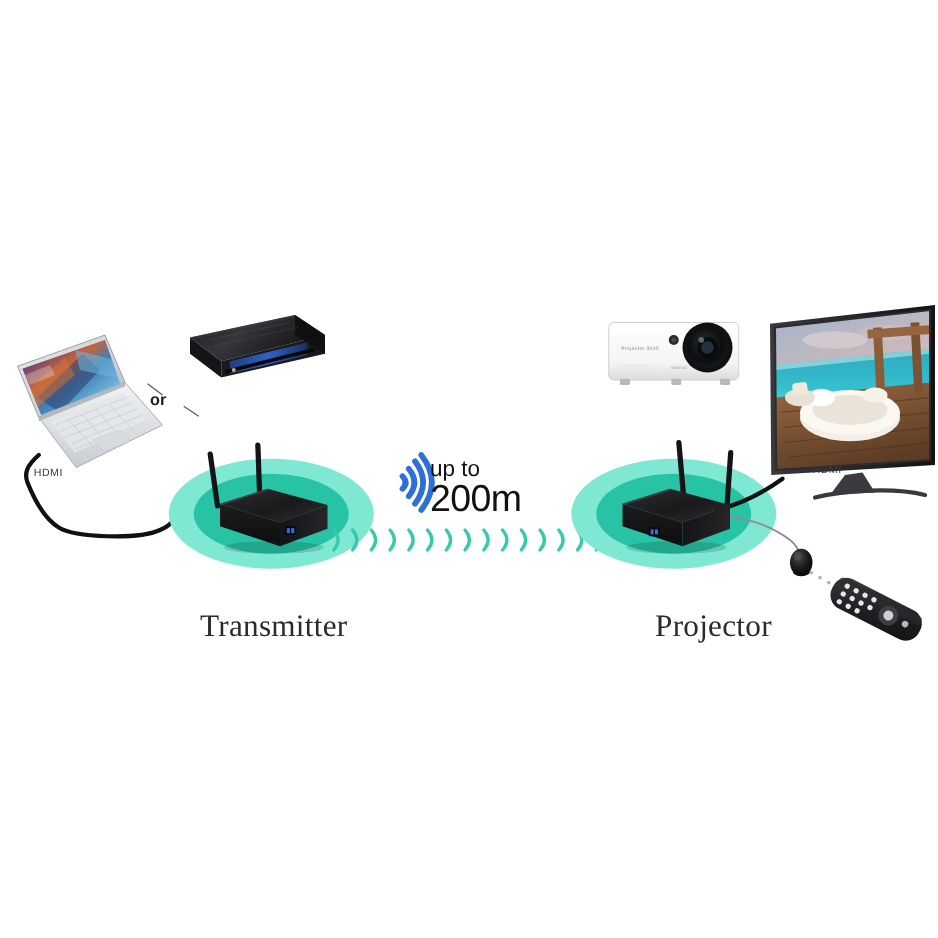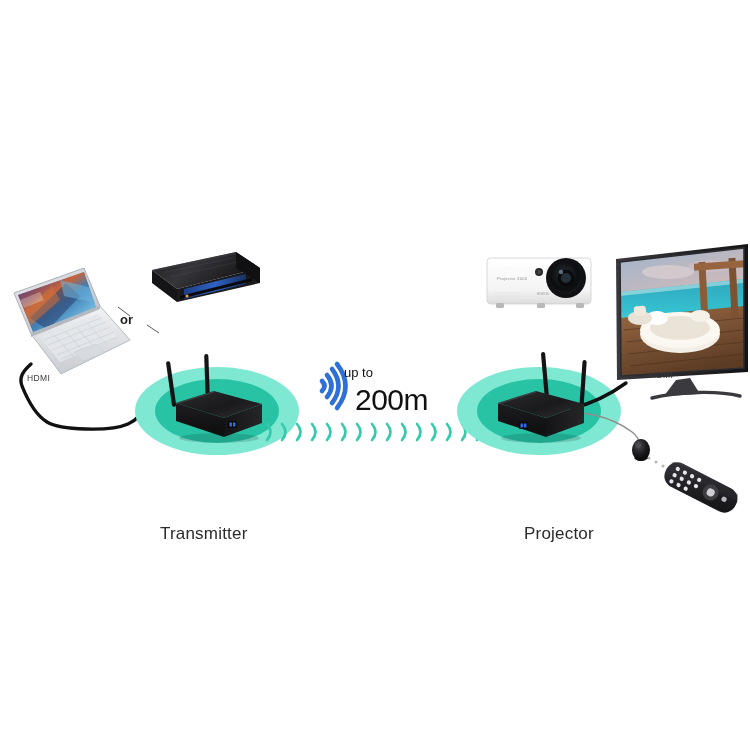--- a/index.html
+++ b/index.html
@@ -15,45 +15,44 @@
     position: relative;
     width: 750px;
     height: 628px;
     background: #ffffff;
     overflow: hidden;
   }
   .abs { position: absolute; }
 
   
   .device-label {
-    font-family: Liberation Sans, sans-serif;
-    font-size: 17px;
+    font-family: Liberation Serif, serif;
+    font-size: 25px;
     color: #2b2b2b;
     letter-spacing: .2px;
     white-space: nowrap;
-    margin-top: 36px;
   }
   .hdmi-label {
     font-family: "Liberation Sans", sans-serif;
     font-size: 8.5px;
     font-weight: 400;
     color: #3a3a3a;
     letter-spacing: .4px;
     white-space: nowrap;
   }
   .or-label {
     font-family: "Liberation Sans", sans-serif;
     font-size: 13px;
     font-weight: 700;
     color: #1d1d1d;
     white-space: nowrap;
   }
   .upto-label {
     font-family: "Liberation Sans", sans-serif;
-    font-size: 13px;
+    font-size: 18px;
     color: #111111;
     white-space: nowrap;
     line-height: 1;
   }
   .dist-label {
     font-family: "Liberation Sans", sans-serif;
     font-size: 30px;
     color: #111111;
     white-space: nowrap;
     line-height: 1;
@@ -419,21 +418,21 @@
   </svg>
 
   <div class="abs or-label" style="left:120px; top:312px;">or</div>
 
   <div class="abs hdmi-label" style="left:27px; top:373px;">HDMI</div>
 
   <div class="abs hdmi-label" style="left:650px; top:370px;">HDMI</div>
 
   <div class="abs upto-label" style="left:344px; top:366px;">up to</div>
 
-  <div class="abs dist-label" style="left:355px; top:385px;">200m</div>
+  <div class="abs dist-label" style="left:344px; top:385px;">200m</div>
 
   <div class="abs device-label" style="left:160px; top:488px;">Transmitter</div>
 
   <div class="abs device-label" style="left:524px; top:488px;">Projector</div>
 
   <div class="abs proj-brand" style="left:497px; top:276px;">Projector 3000</div>
 
   <div class="abs proj-port-label" style="left:537px; top:292px;">HDMI  3D</div>
 
 </div>

